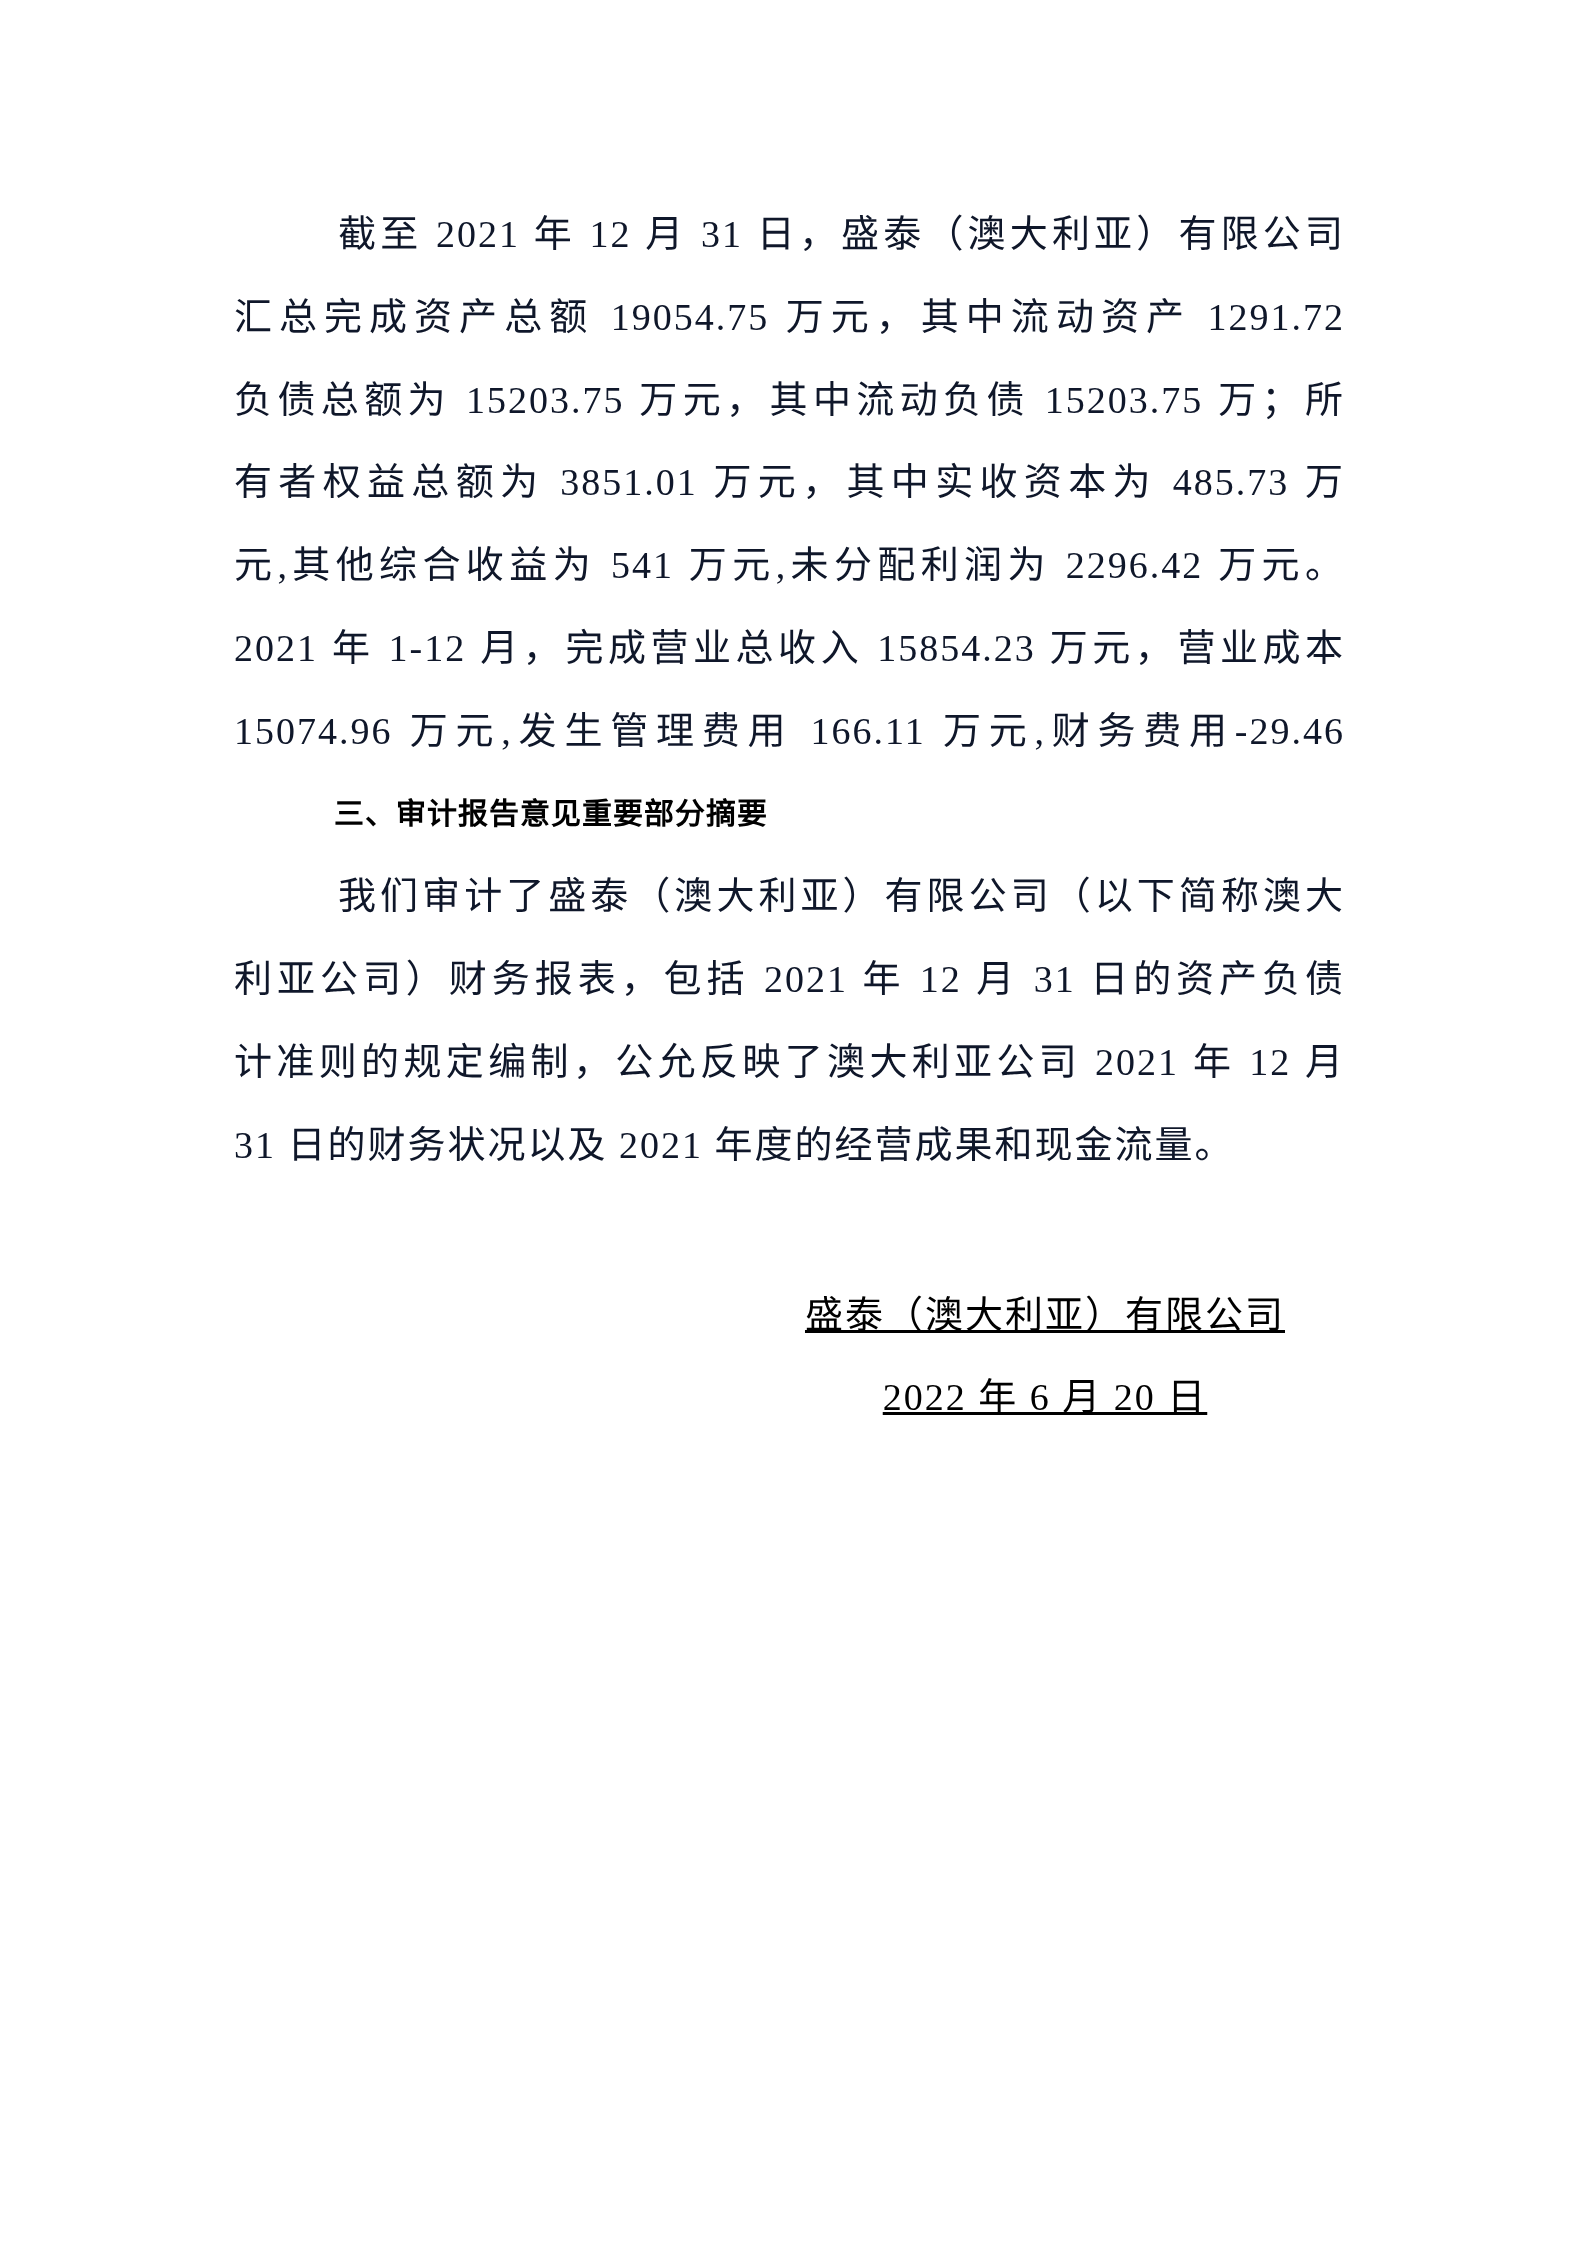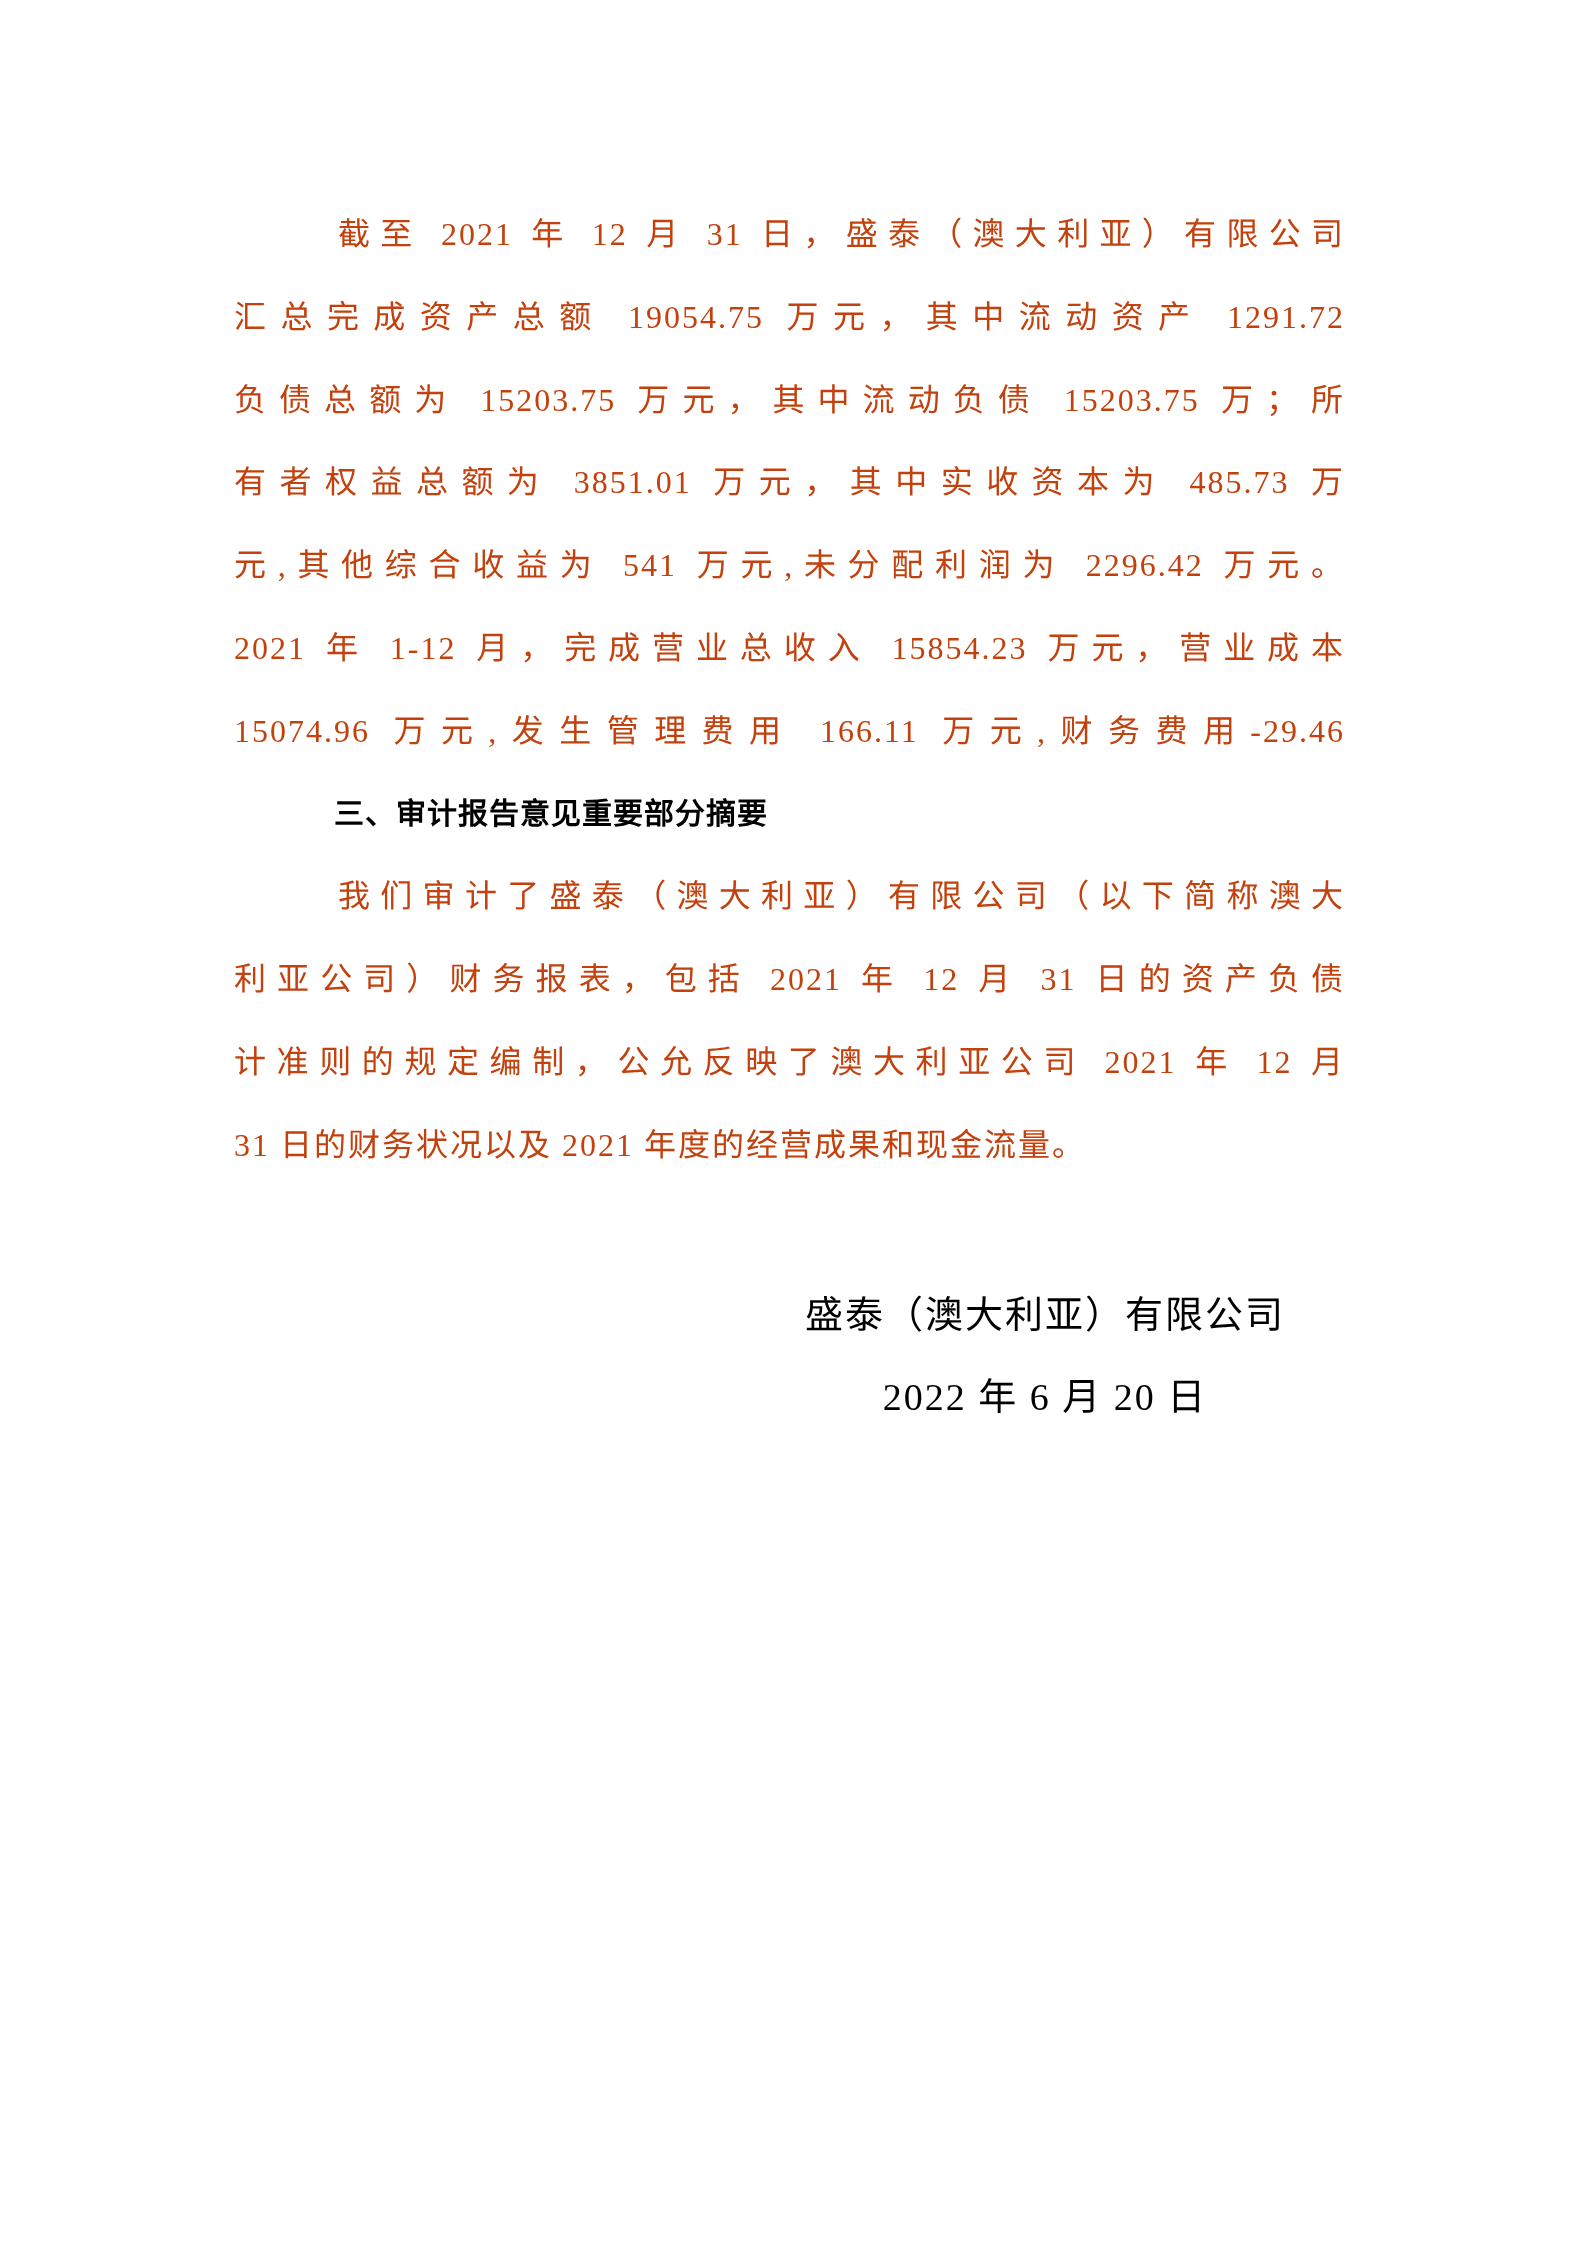--- a/index.html
+++ b/index.html
@@ -17,24 +17,24 @@
     overflow: hidden;
   }
   .doc {
     position: absolute;
     left: 234px;
     top: 193px;
     width: 1111px;
   }
   .para { margin: 0; }
   .line {
-    font-size: 32px;
+    font-size: 38px;
     line-height: 82.8px;
     letter-spacing: 2px;
-    color: #c2410c;
+    color: #0f172a;
   }
   
   .fill {
     text-align: justify;
     text-align-last: justify;
   }
   
   .indent { text-indent: 104px; }
   .heading {
     font-family: "Liberation Sans", "DejaVu Sans", sans-serif;
@@ -43,20 +43,21 @@
     line-height: 82.8px;
     letter-spacing: 1px;
     text-indent: 100px;
     margin: 0;
   }
   .signature {
     margin-top: 87px;
     margin-left: 426px;
     width: 770px;
     text-align: center;
+    text-decoration: underline;
   }
   .sig-line {
     font-size: 38px;
     line-height: 82.8px;
     letter-spacing: 2px;
   }
 </style>
 </head>
 <body>
 

